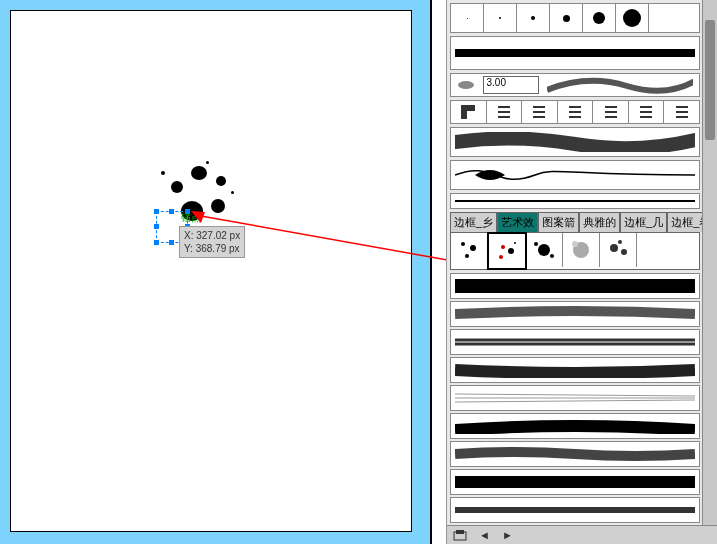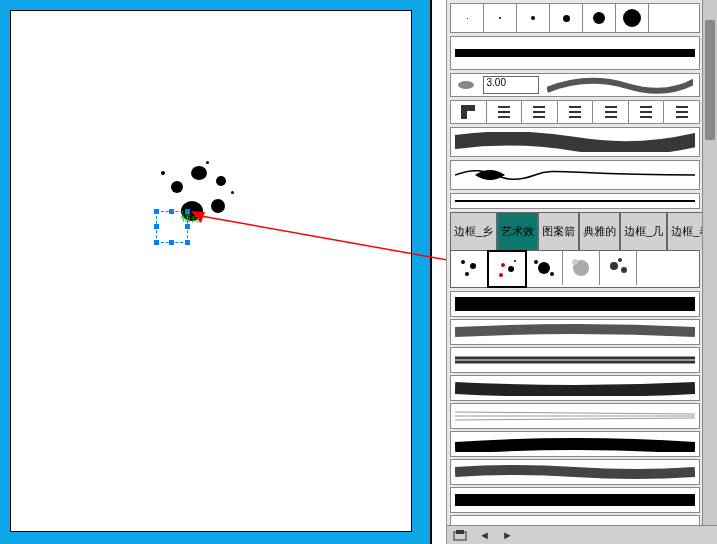--- a/index.html
+++ b/index.html
@@ -1,35 +1,35 @@
 <!DOCTYPE html>
 <html><head>
 <meta charset="utf-8">
 <style>
   body{margin:0;font-family:Arial,"Microsoft YaHei",sans-serif;font-size:11px;background:#fff;width:717px;height:544px;overflow:hidden;position:relative}
-  .canvas{position:absolute;left:0;top:0;width:430px;height:544px;border:2px solid #000;border-left:none;border-top:none;border-bottom:none;background:#0ea5e9}
+  .canvas{position:absolute;left:0;top:0;width:430px;height:544px;border:2px solid #000;border-left:none;border-top:none;border-bottom:none;background:#7dd3fc}
   .canvas-inner{position:absolute;left:10px;top:10px;width:400px;height:520px;border:1px solid #000;background:#fff}
   .splatter{position:absolute;left:150px;top:150px;width:80px;height:70px}
   .blob{position:absolute;background:#000;border-radius:50%}
   .selection{position:absolute;left:145px;top:200px;width:30px;height:30px;border:1px dashed #0080ff}
   .handle{position:absolute;width:5px;height:5px;background:#0080ff}
   .anchor-label{position:absolute;left:170px;top:200px;color:#00c000;font-size:10px}
   .coord-box{position:absolute;left:168px;top:215px;background:#d4d4d4;border:1px solid #999;padding:2px 4px;font-size:10px;line-height:13px;color:#333}
   .arrow-line{position:absolute;left:180px;top:200px;width:290px;height:60px;pointer-events:none}
   .panel{position:absolute;right:0;top:0;width:270px;height:544px;background:#e8e8e8;border-left:1px solid #999;overflow:hidden}
   .brush-row{display:flex;border:1px solid #888;margin:3px;background:#fff}
   .brush-cell{width:32px;height:28px;border-right:1px solid #888;display:flex;align-items:center;justify-content:center}
   .dot{background:#000;border-radius:50%}
   .stroke-row{height:32px;margin:3px;border:1px solid #888;background:#fff;display:flex;align-items:center;justify-content:center;overflow:hidden}
   .size-row{height:22px;margin:3px;border:1px solid #888;background:#fff;display:flex;align-items:center;padding:0 6px;gap:8px}
   .size-input{width:50px;height:16px;border:1px solid #666;background:#fff;font-size:10px;padding:0 3px}
   .pattern-row{display:flex;margin:3px;border:1px solid #888;background:#fff;height:22px}
   .pattern-cell{flex:1;border-right:1px solid #888;display:flex;align-items:center;justify-content:center}
   .tabs{display:flex;margin:3px 3px 0 3px;font-size:11px;color:#000}
-  .tab{padding:11px 3px;border:1px solid #666;border-bottom:none;background:#d0d0d0;white-space:nowrap}
+  .tab{padding:2px 3px;border:1px solid #666;border-bottom:none;background:#d0d0d0;white-space:nowrap}
   .tab.active{background:#0f766e}
   .art-row{display:flex;margin:0 3px 3px 3px;border:1px solid #666;background:#fff;height:36px}
   .art-cell{width:36px;height:34px;border-right:1px solid #888;display:flex;align-items:center;justify-content:center}
   .art-cell.selected{border:2px solid #000;margin:-1px}
   .brush-stroke{height:24px;margin:2px 3px;border:1px solid #888;background:#fff;display:flex;align-items:center;padding:0 4px;overflow:hidden}
   .footer{position:absolute;bottom:0;left:0;right:0;height:18px;background:#d0d0d0;border-top:1px solid #888;display:flex;align-items:center;padding:0 6px;gap:12px}
   .scroll{position:absolute;right:0;top:0;width:14px;height:526px;background:#c8c8c8;border-left:1px solid #888}
   .scroll-thumb{position:absolute;top:20px;left:2px;width:10px;height:120px;background:#888;border-radius:2px}
 </style>
 </head>
@@ -51,20 +51,24 @@
       <span class="handle" style="left:-3px;top:-3px"></span>
       <span class="handle" style="right:-3px;top:-3px"></span>
       <span class="handle" style="left:-3px;bottom:-3px"></span>
       <span class="handle" style="right:-3px;bottom:-3px"></span>
       <span class="handle" style="left:12px;top:-3px"></span>
       <span class="handle" style="left:12px;bottom:-3px"></span>
       <span class="handle" style="left:-3px;top:12px"></span>
       <span class="handle" style="right:-3px;top:12px"></span>
     </div>
     <span class="anchor-label">锚点</span>
+    <div class="coord-box">
+      <div>X: 327.02 px</div>
+      <div>Y: 368.79 px</div>
+    </div>
     <svg class="arrow-line" viewBox="0 0 290 60">
       <line x1="290" y1="55" x2="10" y2="5" stroke="#ff0000" stroke-width="1.5"></line>
       <polygon points="0,0 14,1 10,12" fill="#ff0000"></polygon>
     </svg>
   </div>
 </div>
 
 <div class="panel">
   <div style="position:absolute;left:0;top:0;right:14px;bottom:18px;overflow:hidden">
 

